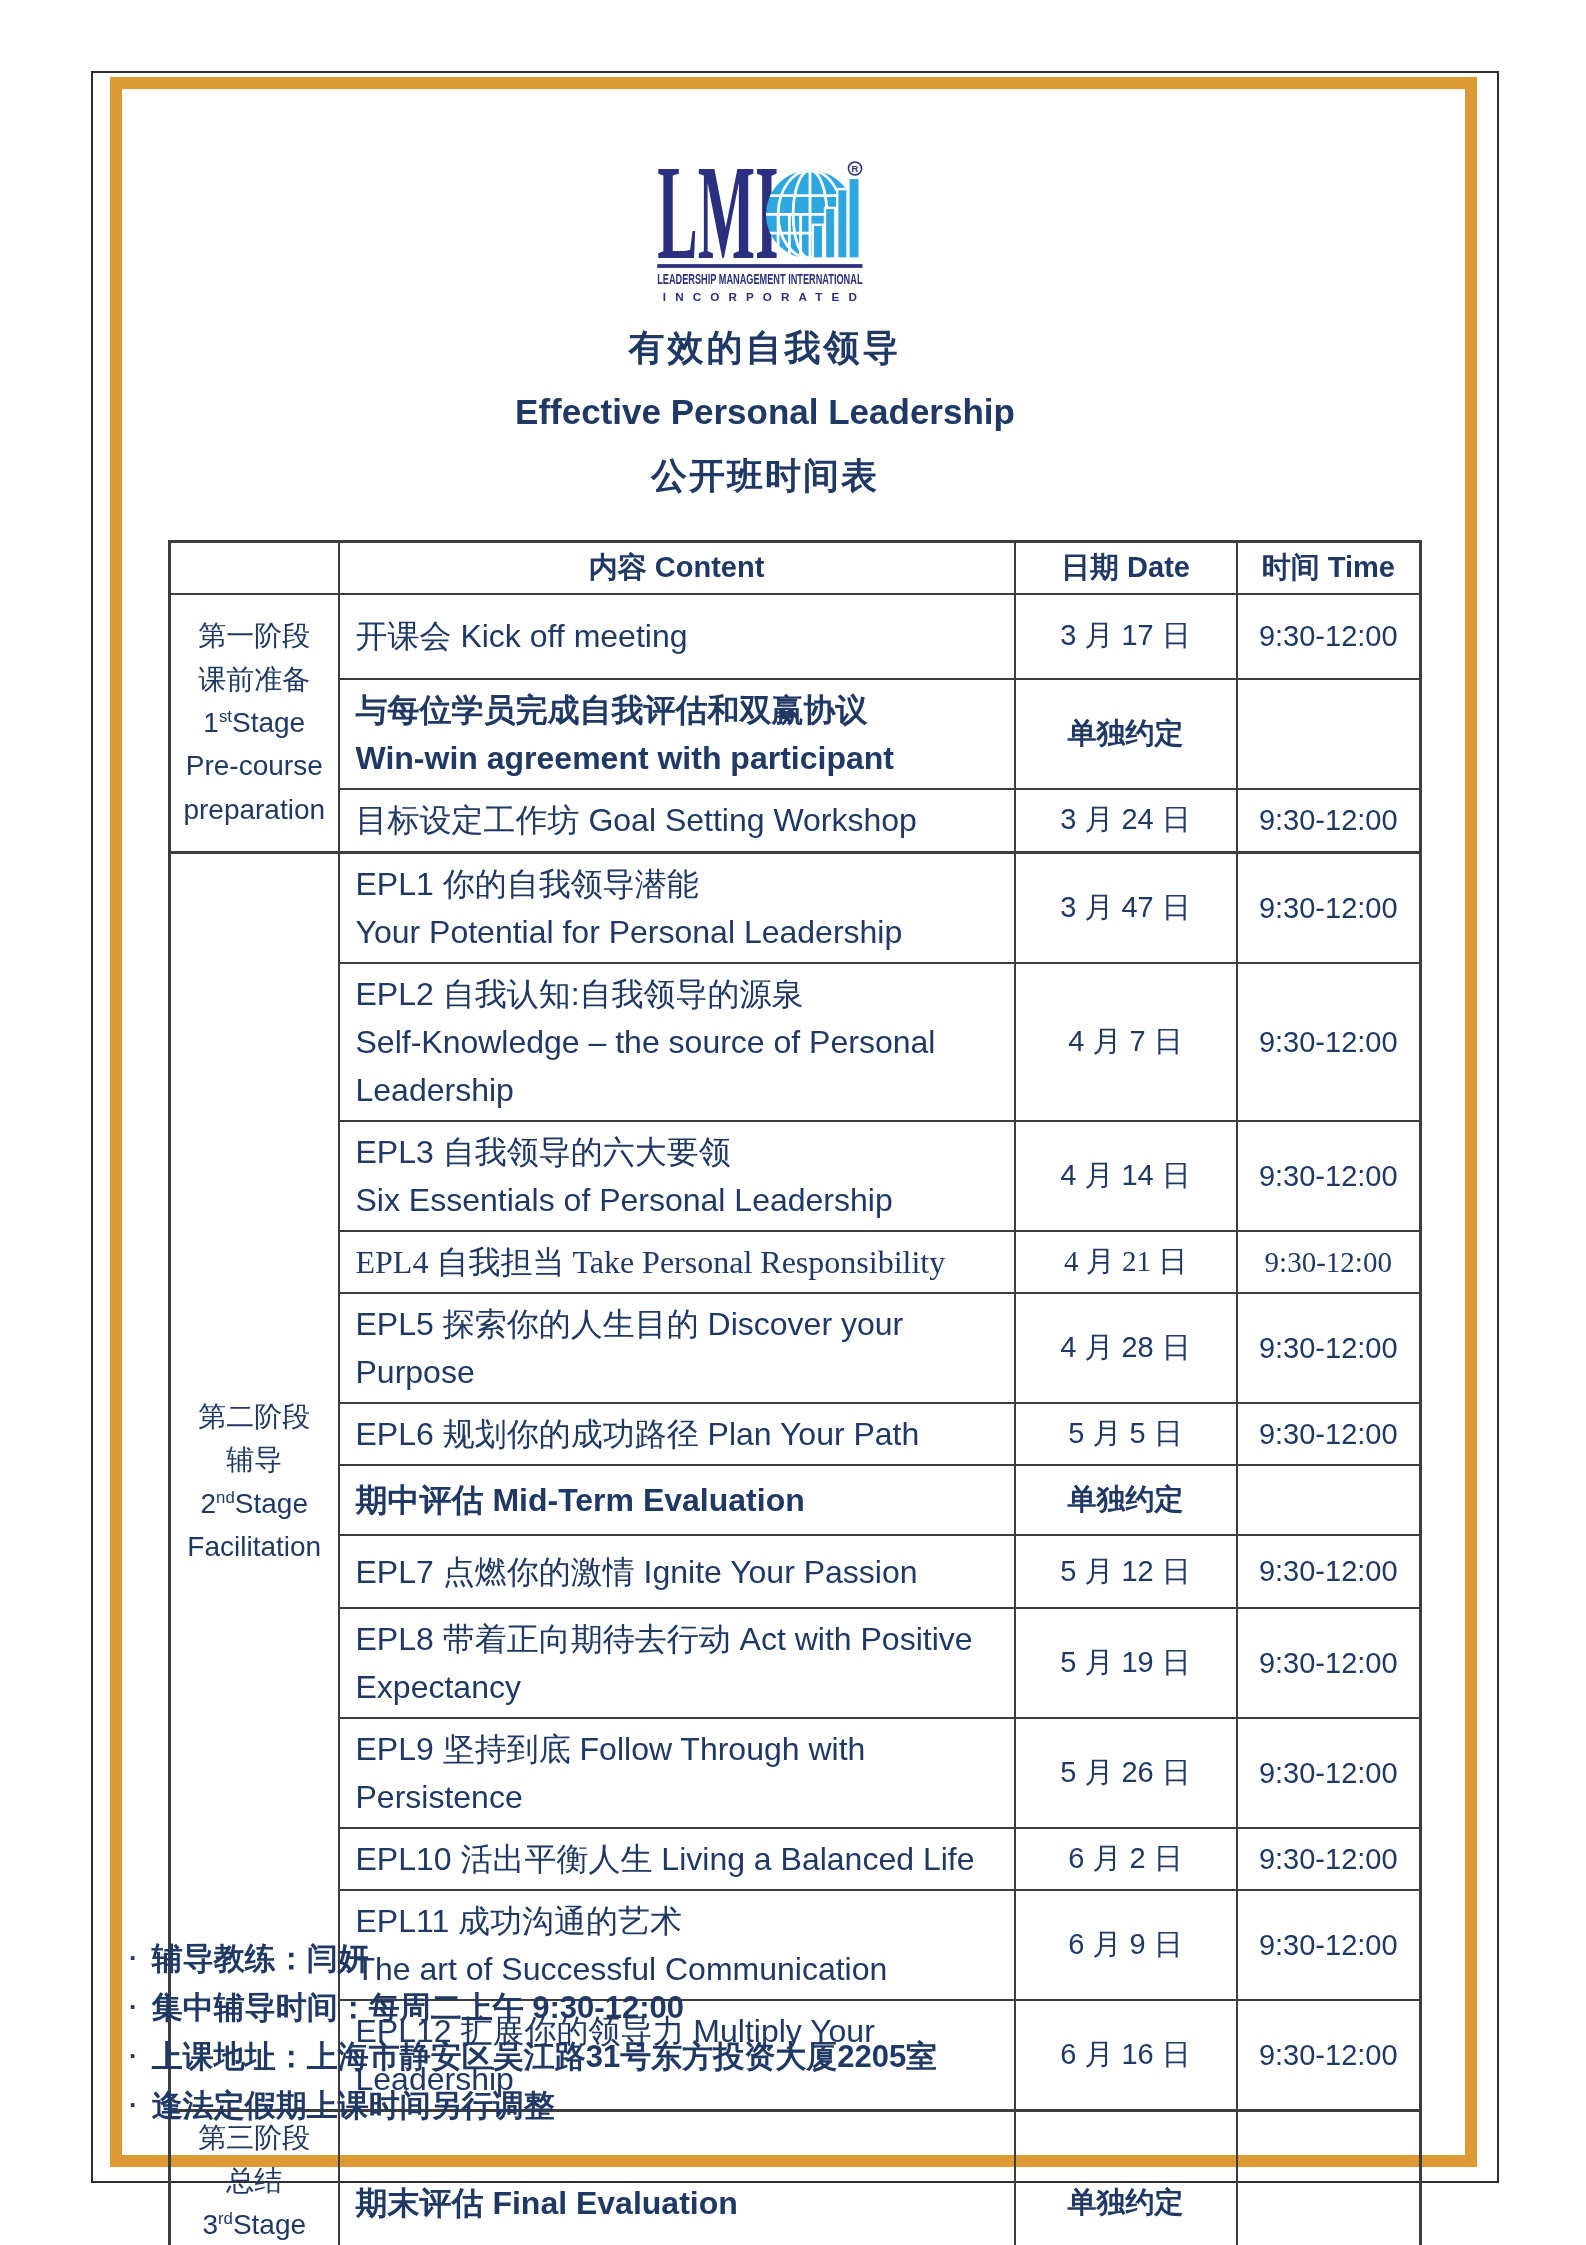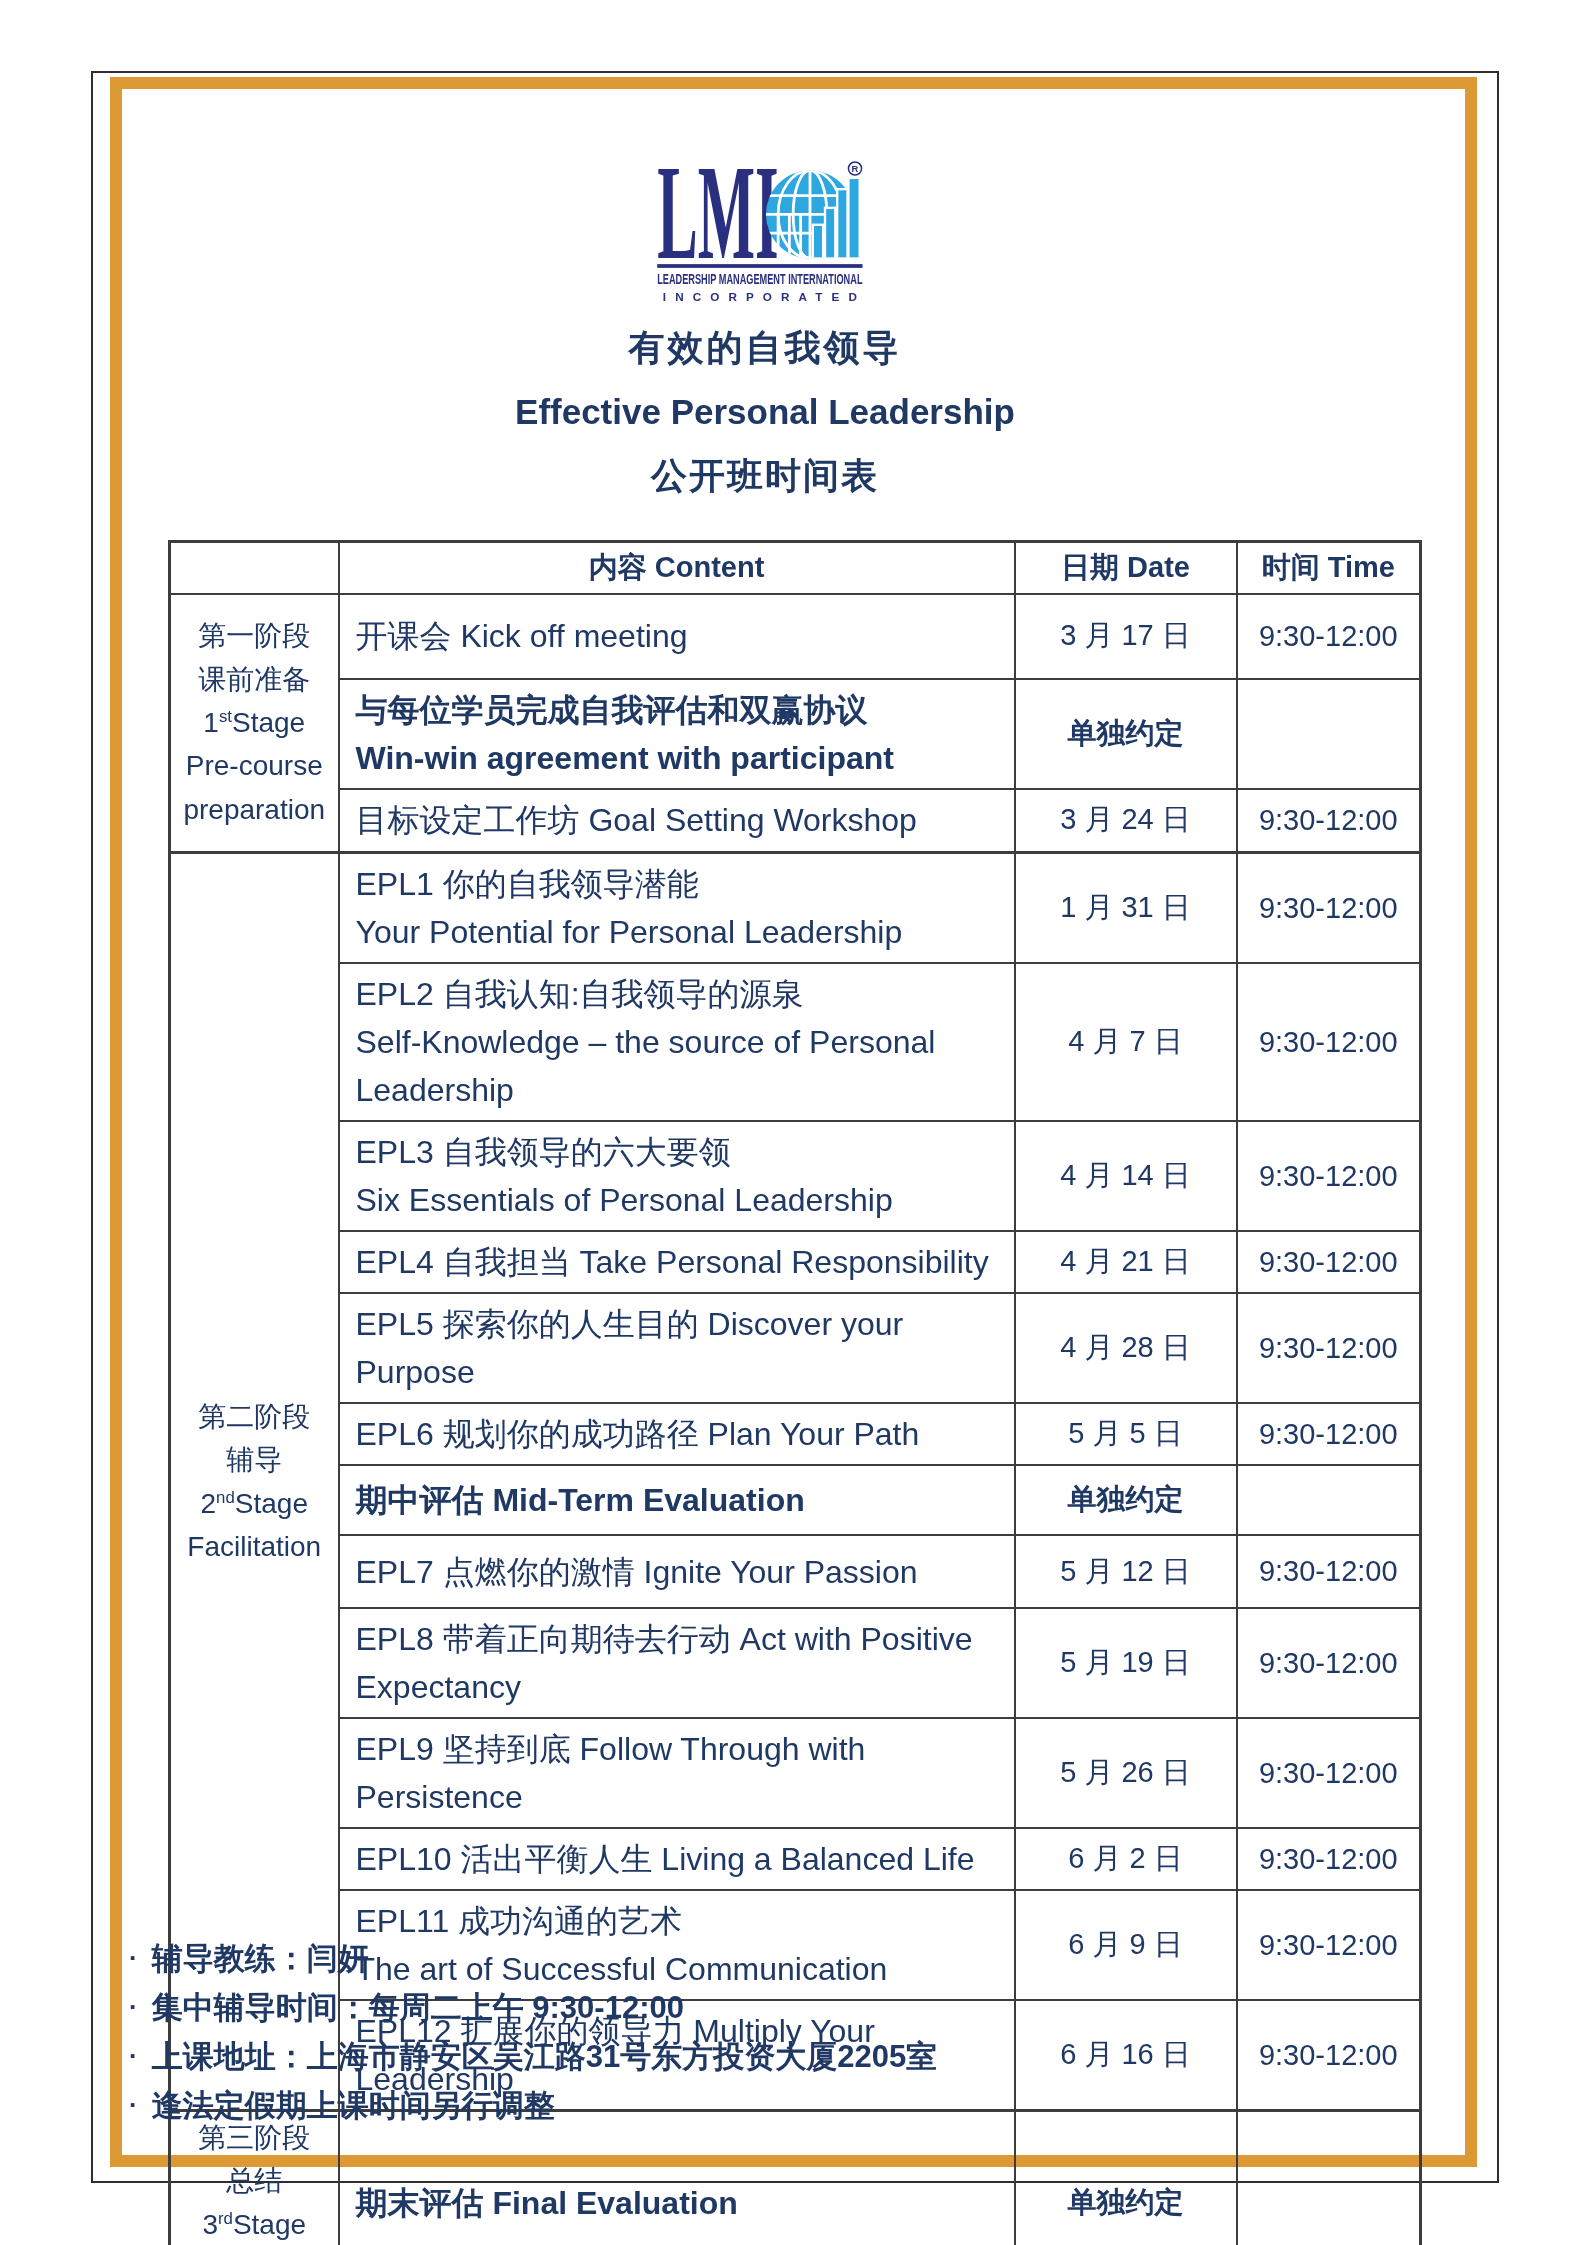--- a/index.html
+++ b/index.html
@@ -157,40 +157,40 @@
         <td class="stage-cell" rowspan="13">
           <div>第二阶段</div>
           <div>辅导</div>
           <div>2<sup>nd</sup>Stage</div>
           <div>Facilitation</div>
         </td>
         <td class="content-cell">
           <div>EPL1 你的自我领导潜能</div>
           <div>Your Potential for Personal Leadership</div>
         </td>
-        <td class="date-cell">1 月 31 日</td>
+        <td class="date-cell">3 月 47 日</td>
         <td class="time-cell">9:30-12:00</td>
       </tr>
       <tr style="height: 90px;">
         <td class="content-cell">
           <div>EPL2 自我认知:自我领导的源泉</div>
           <div>Self-Knowledge – the source of Personal Leadership</div>
         </td>
         <td class="date-cell">4 月 7 日</td>
         <td class="time-cell">9:30-12:00</td>
       </tr>
       <tr style="height: 88px;">
         <td class="content-cell">
           <div>EPL3 自我领导的六大要领</div>
           <div>Six Essentials of Personal Leadership</div>
         </td>
         <td class="date-cell">4 月 14 日</td>
         <td class="time-cell">9:30-12:00</td>
       </tr>
-      <tr style="height: 48px;">
+      <tr style="height: 48px; font-family: Liberation Serif, serif;">
         <td class="content-cell">
           <div>EPL4 自我担当 Take Personal Responsibility</div>
         </td>
         <td class="date-cell">4 月 21 日</td>
         <td class="time-cell">9:30-12:00</td>
       </tr>
       <tr style="height: 76px;">
         <td class="content-cell">
           <div>EPL5 探索你的人生目的 Discover your Purpose</div>
         </td>

